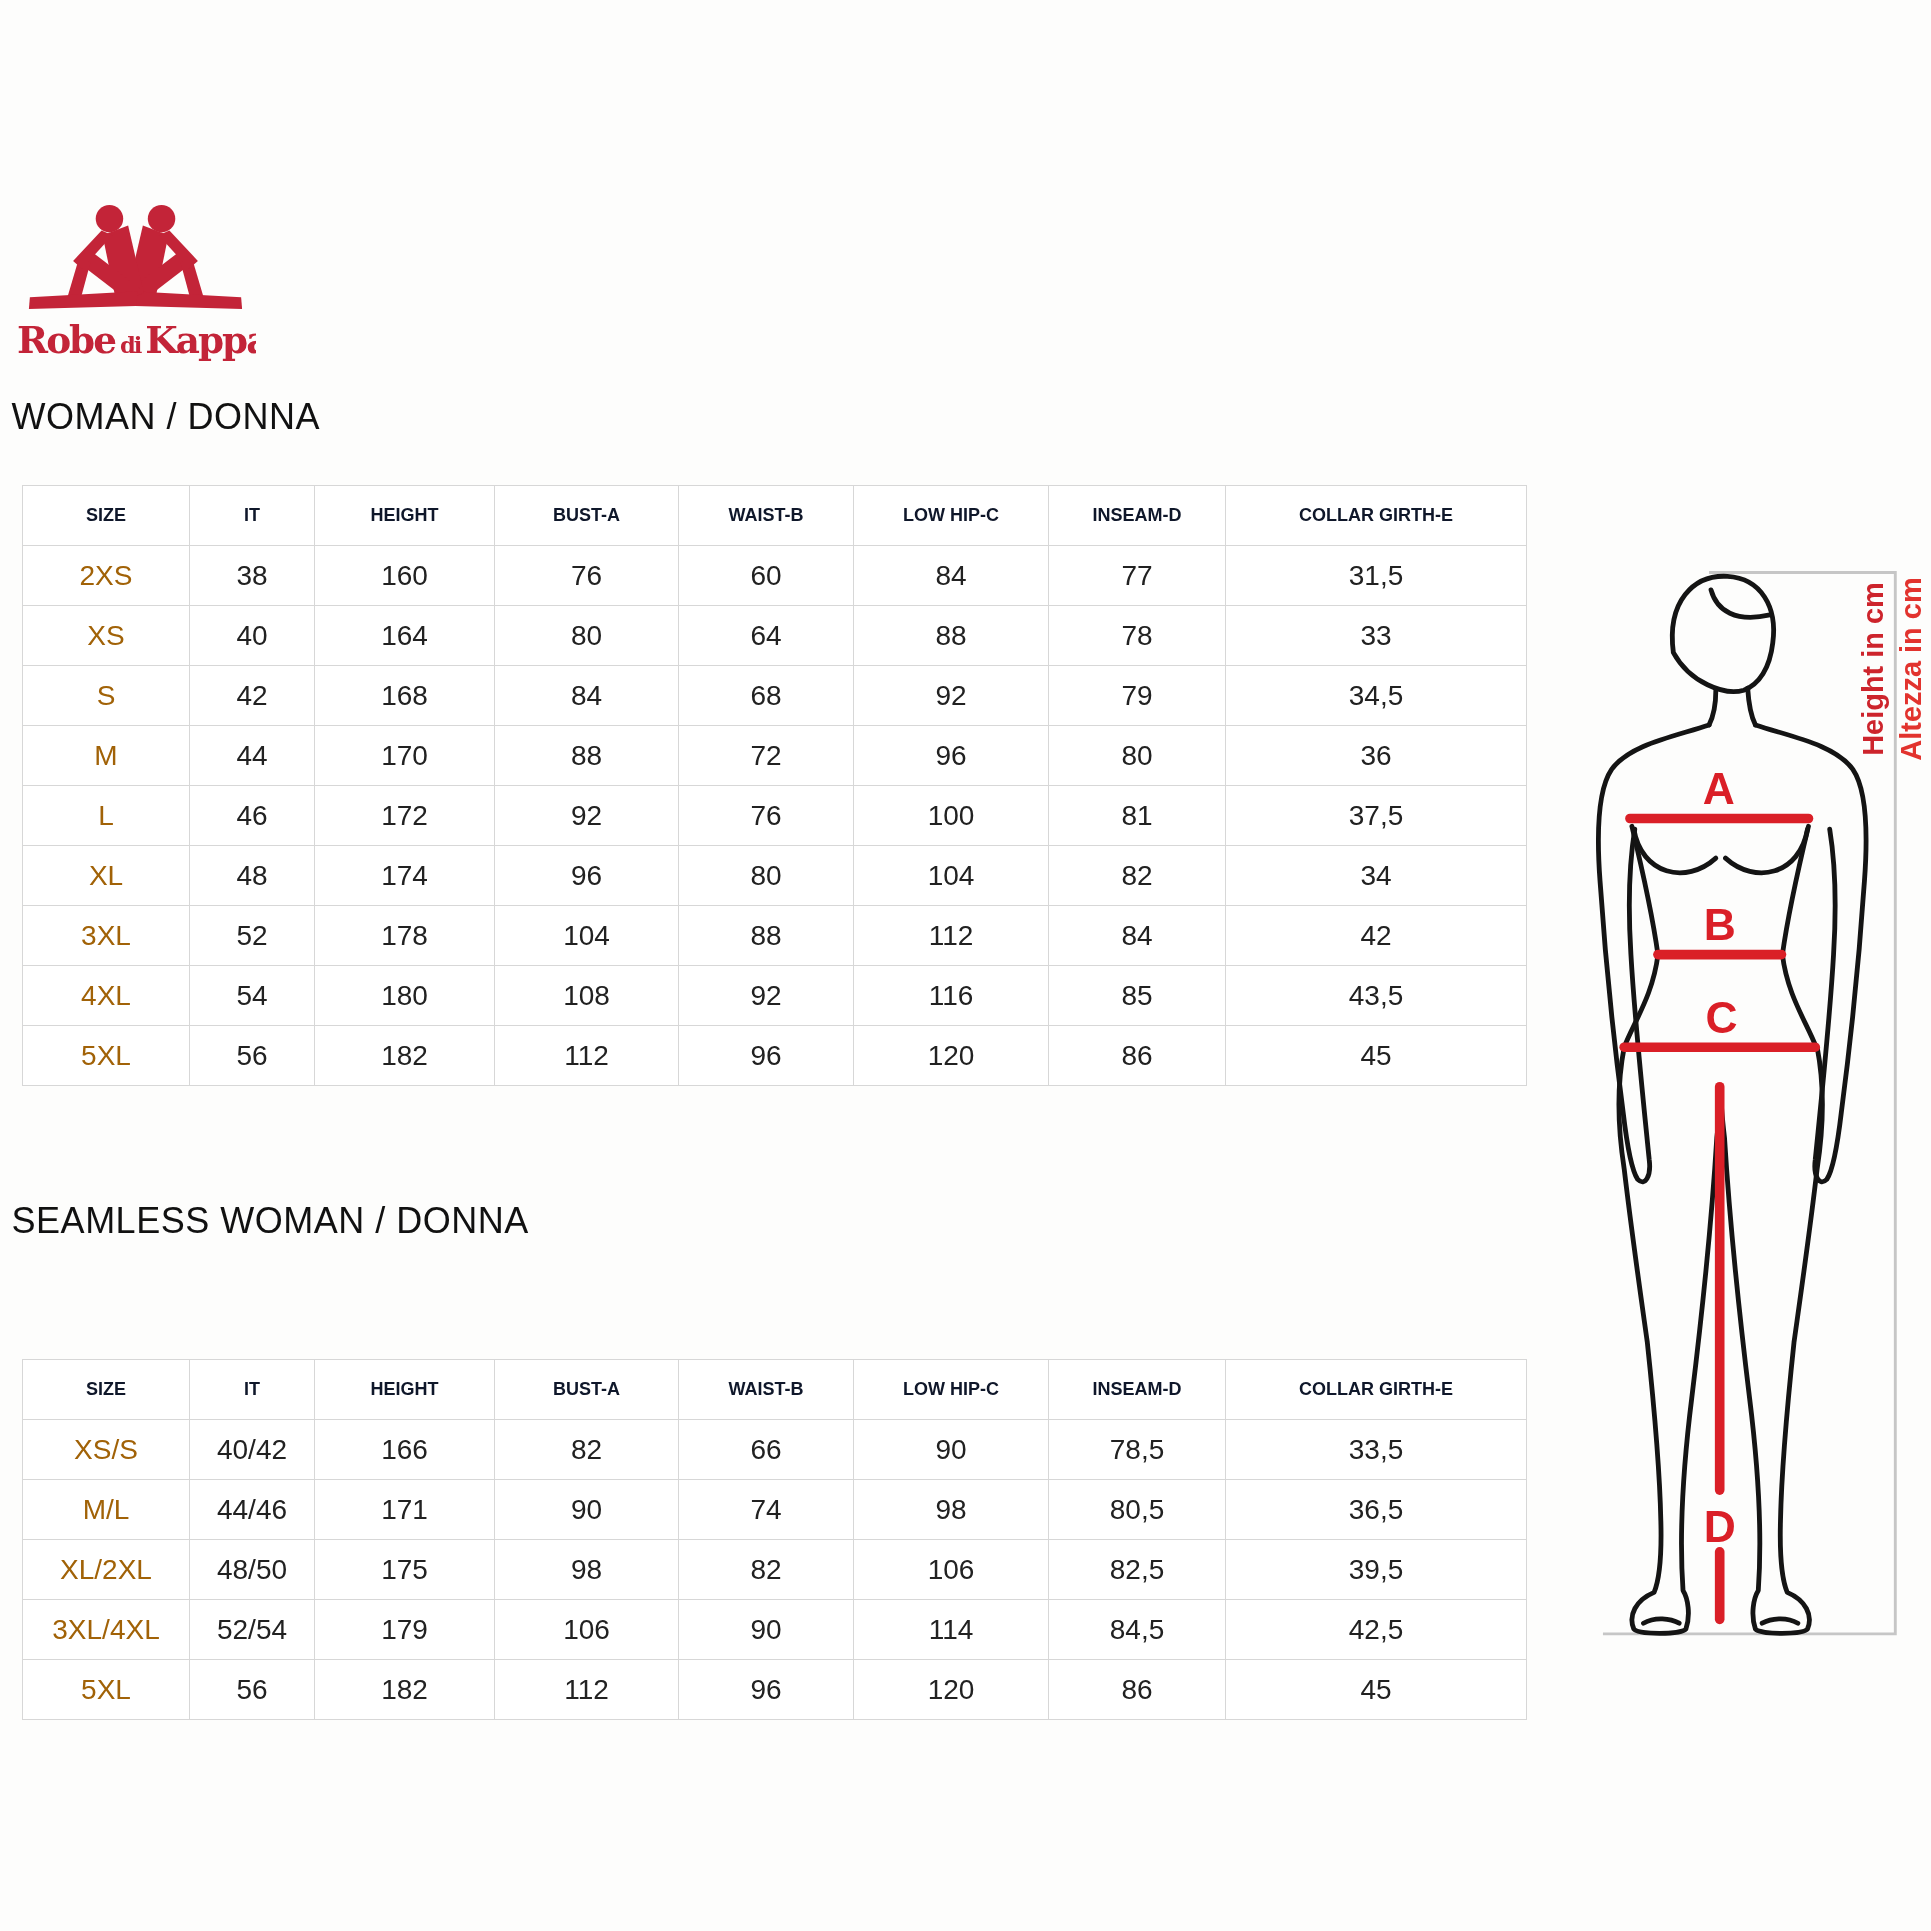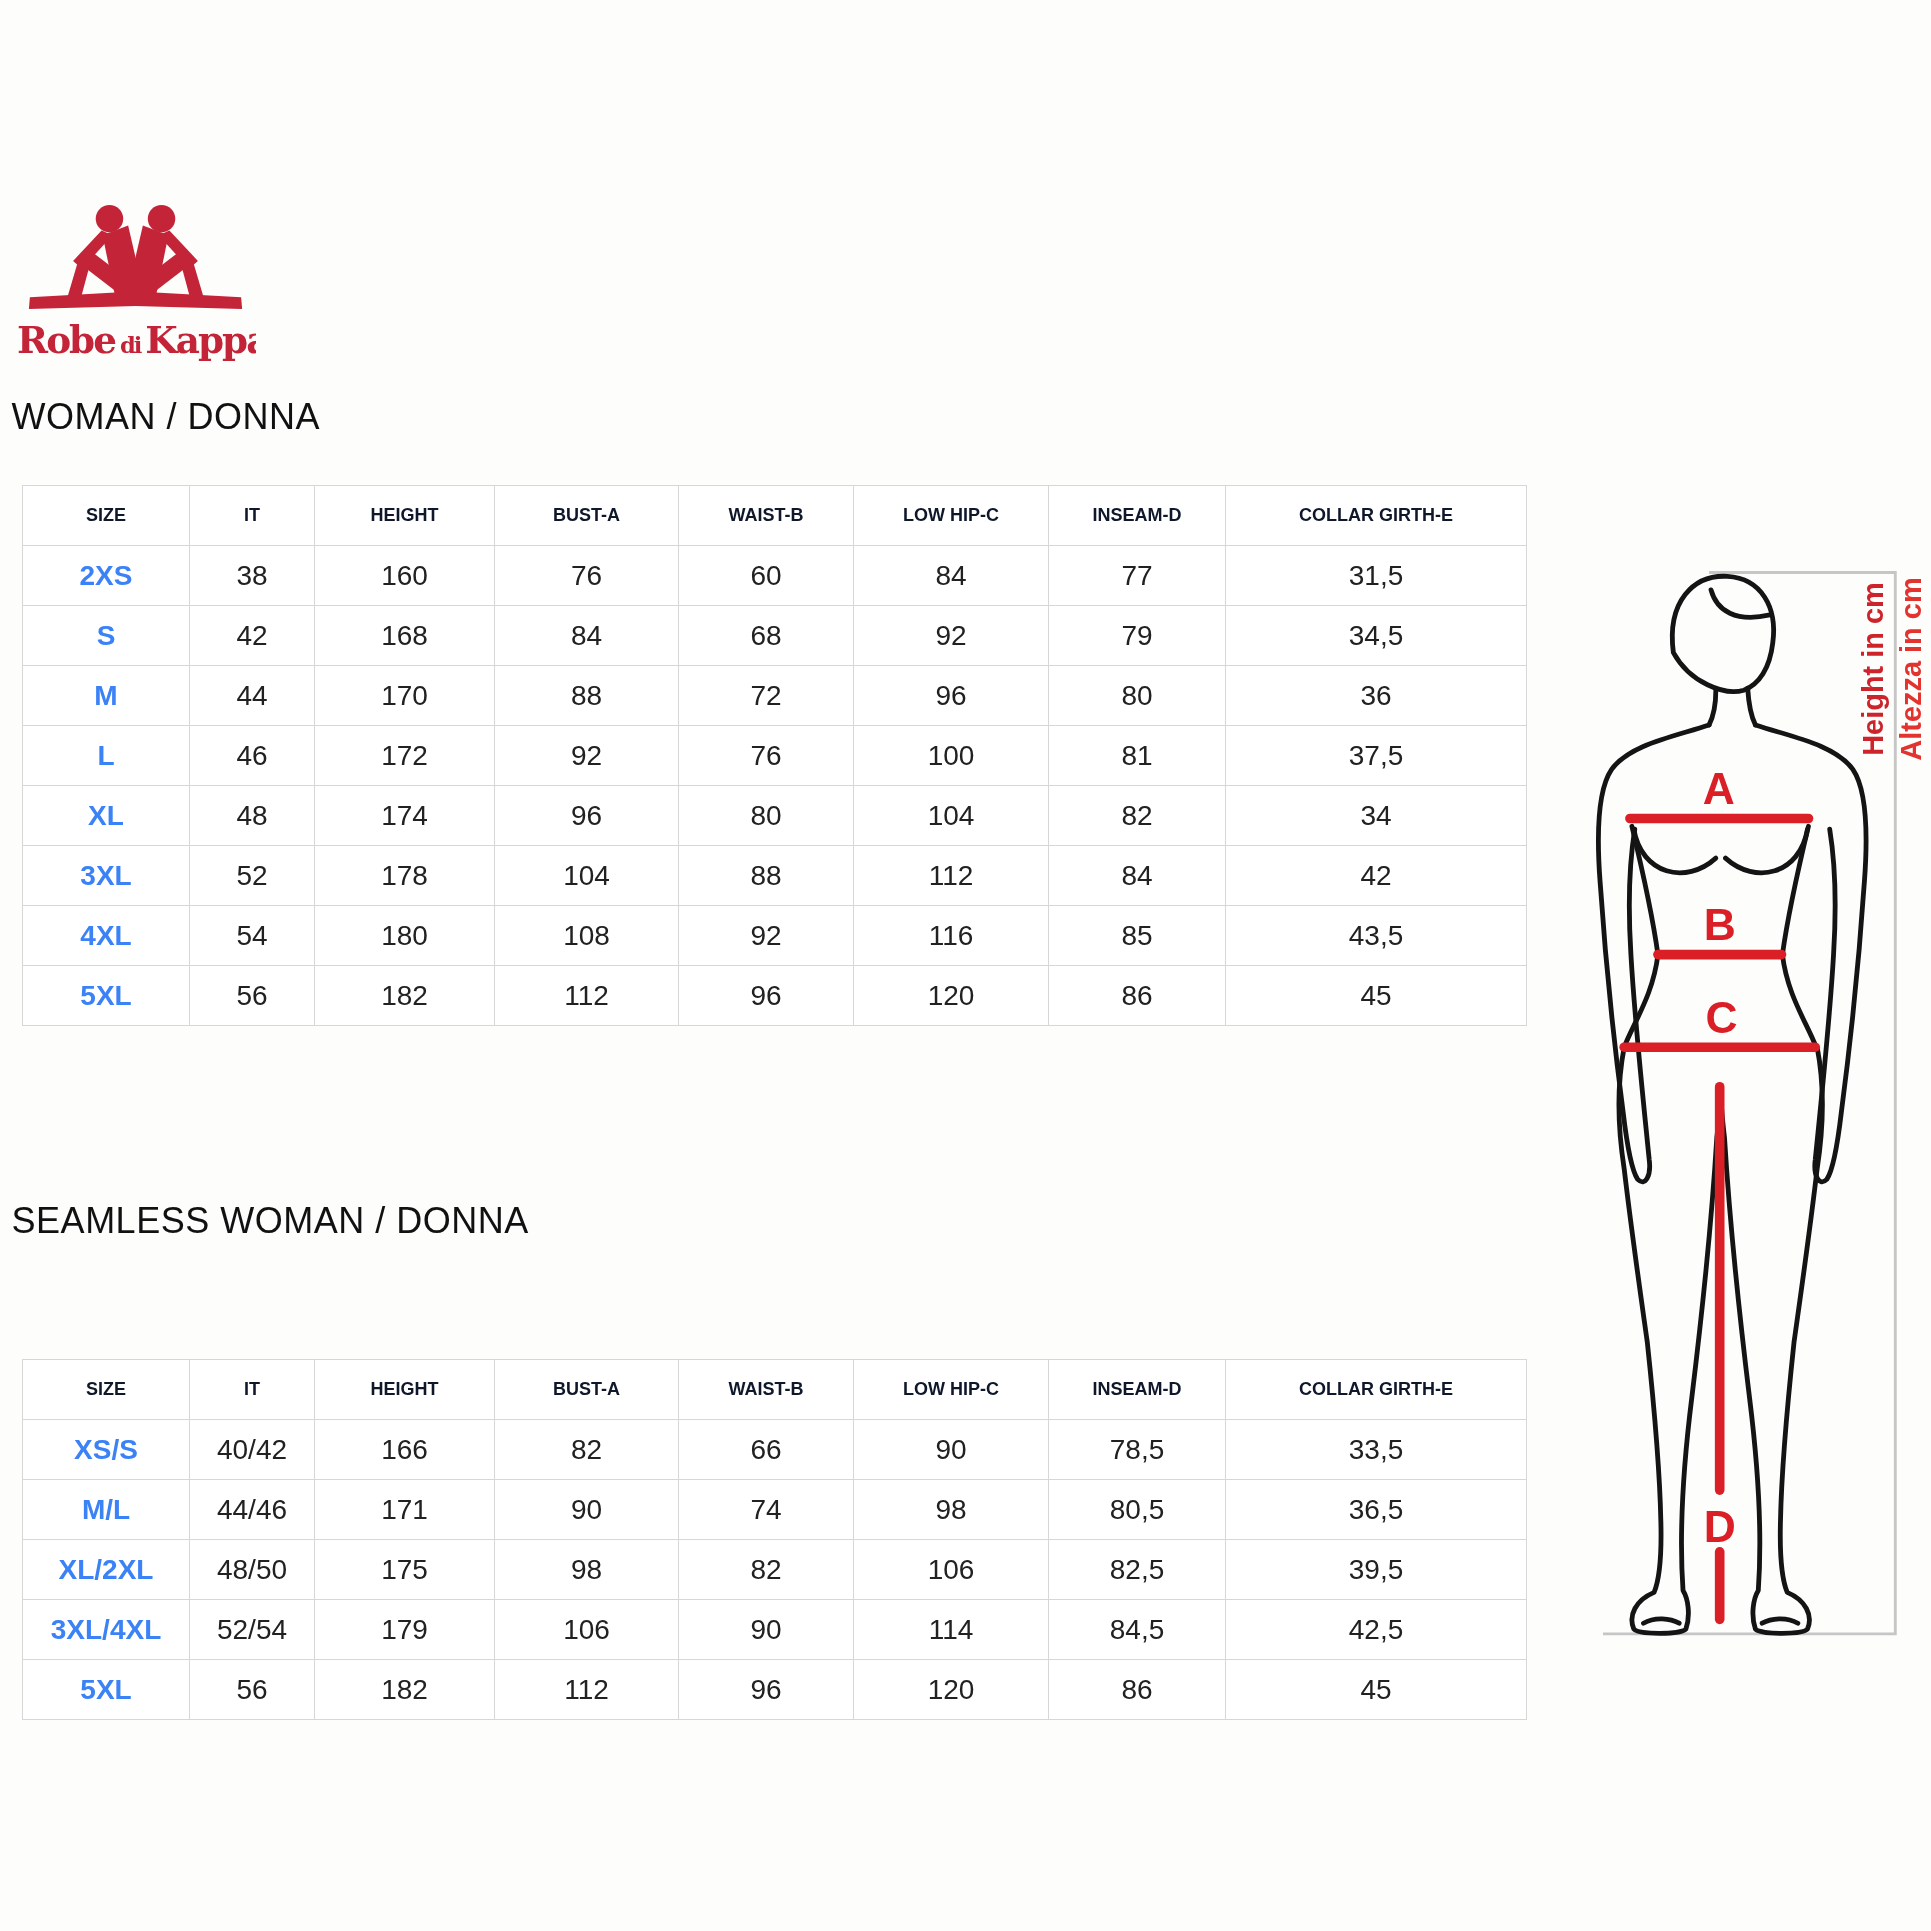--- a/index.html
+++ b/index.html
@@ -21,21 +21,21 @@
   }
   #table-woman{top:485px;}
   #table-seamless{top:1359px;}
   table.size-table tr{height:60px;}
   table.size-table th, table.size-table td{
     border:1.9px solid #d7d7d7;text-align:center;vertical-align:middle;
     padding:0;background:#fff;
   }
   table.size-table th{font-size:18px;font-weight:bold;color:#0f172a;}
   table.size-table td{font-size:28px;font-weight:normal;color:#212121;}
-  table.size-table td:first-child{font-weight:bold;color:#3b82f6;}
+  table.size-table td:first-child{font-weight:normal;color:#a16207;}
   
   .col-size{width:167px;} .col-it{width:125px;} .col-height{width:180px;}
   .col-bust{width:184px;} .col-waist{width:175px;} .col-lowhip{width:195px;}
   .col-inseam{width:177px;} .col-collar{width:301px;}
   .figure-wrap{position:absolute;left:1574px;top:541px;width:357px;height:1106px;}
 </style>
 </head>
 <body>
 
 <div class="page">
@@ -95,20 +95,30 @@
           <td>2XS</td>
           <td>38</td>
           <td>160</td>
           <td>76</td>
           <td>60</td>
           <td>84</td>
           <td>77</td>
           <td>31,5</td>
         </tr>
         <tr>
+          <td>XS</td>
+          <td>40</td>
+          <td>164</td>
+          <td>80</td>
+          <td>64</td>
+          <td>88</td>
+          <td>78</td>
+          <td>33</td>
+        </tr>
+        <tr>
           <td>S</td>
           <td>42</td>
           <td>168</td>
           <td>84</td>
           <td>68</td>
           <td>92</td>
           <td>79</td>
           <td>34,5</td>
         </tr>
         <tr>

